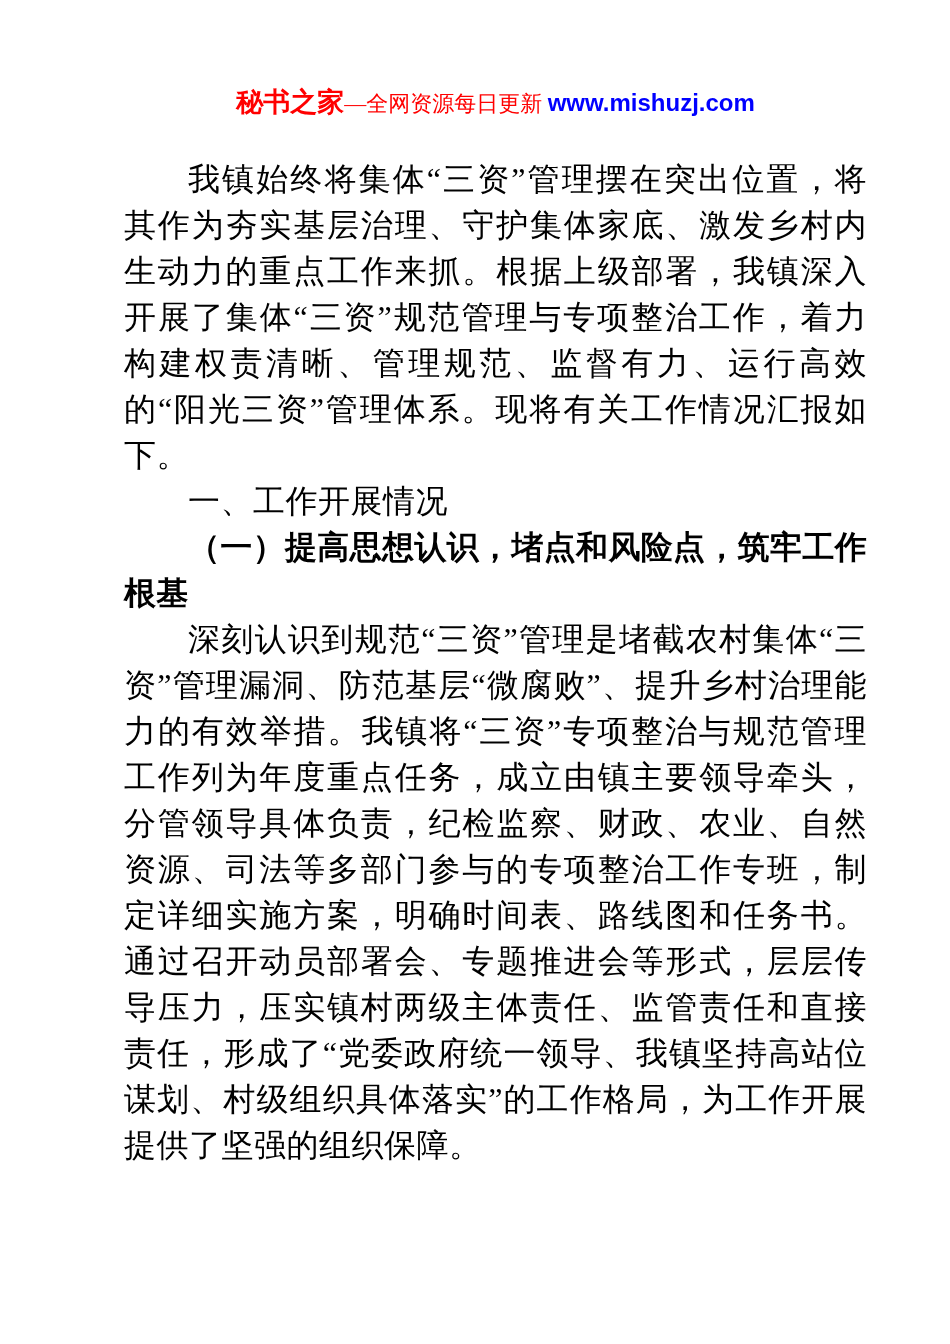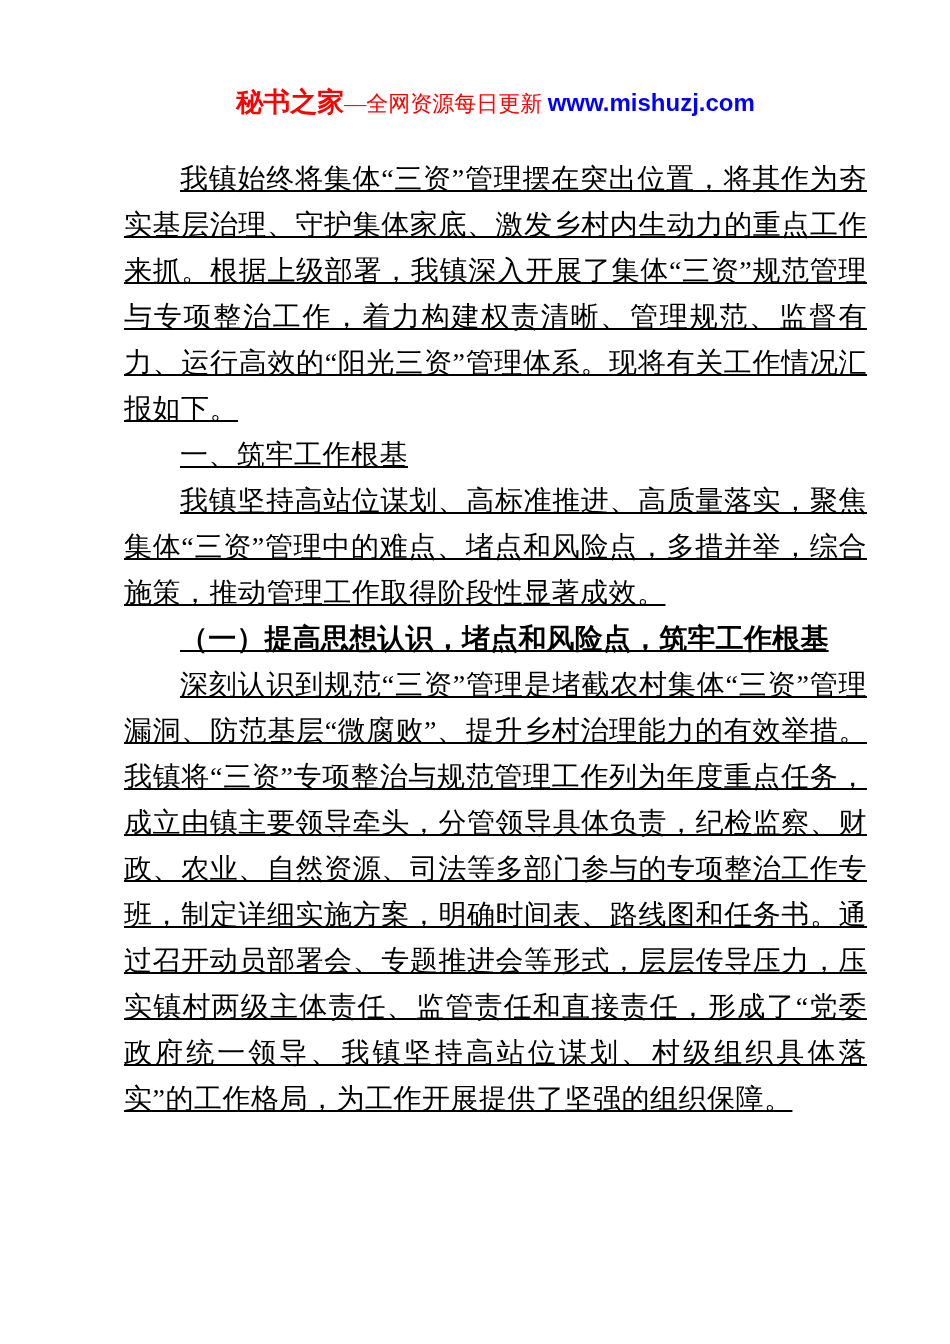--- a/index.html
+++ b/index.html
@@ -46,27 +46,26 @@
     text-align: center;
     font-size: 33px;
     font-weight: bold;
     letter-spacing: 1px;
     line-height: 48px;
     color: #000000;
     font-family: "Liberation Serif", "DejaVu Serif", serif;
   }
   .para {
     margin: 0;
-    font-size: 28px;
+    font-size: 32px;
     line-height: 46px;
     text-indent: 2em;
     text-align: justify;
     letter-spacing: 0.5px;
     color: #000000;
-    text-decoration: underline;
   }
   .para.section-heading {
     font-weight: normal;
   }
   .para.sub-heading-bold {
     font-weight: bold;
     font-family: "Liberation Sans", "DejaVu Sans", sans-serif;
     letter-spacing: 0.2px;
   }
 </style>
@@ -75,21 +74,20 @@
 
 <div class="page">
 
   <div class="site-header">
     <span class="brand">秘书之家</span><span class="tagline">—全网资源每日更新 </span><a class="url" href="#">www.mishuzj.com</a>
   </div>
 
 
   <p class="para">我镇始终将集体“三资”管理摆在突出位置，将其作为夯实基层治理、守护集体家底、激发乡村内生动力的重点工作来抓。根据上级部署，我镇深入开展了集体“三资”规范管理与专项整治工作，着力构建权责清晰、管理规范、监督有力、运行高效的“阳光三资”管理体系。现将有关工作情况汇报如下。</p>
 
-  <p class="para section-heading">一、筑牢工作根基</p>
+  <p class="para section-heading">一、工作开展情况</p>
 
-  <p class="para">我镇坚持高站位谋划、高标准推进、高质量落实，聚焦集体“三资”管理中的难点、堵点和风险点，多措并举，综合施策，推动管理工作取得阶段性显著成效。</p>
 
   <p class="para sub-heading-bold">（一）提高思想认识，堵点和风险点，筑牢工作根基</p>
 
   <p class="para">深刻认识到规范“三资”管理是堵截农村集体“三资”管理漏洞、防范基层“微腐败”、提升乡村治理能力的有效举措。我镇将“三资”专项整治与规范管理工作列为年度重点任务，成立由镇主要领导牵头，分管领导具体负责，纪检监察、财政、农业、自然资源、司法等多部门参与的专项整治工作专班，制定详细实施方案，明确时间表、路线图和任务书。通过召开动员部署会、专题推进会等形式，层层传导压力，压实镇村两级主体责任、监管责任和直接责任，形成了“党委政府统一领导、我镇坚持高站位谋划、村级组织具体落实”的工作格局，为工作开展提供了坚强的组织保障。</p>
 
 </div>
 
 </body></html>

